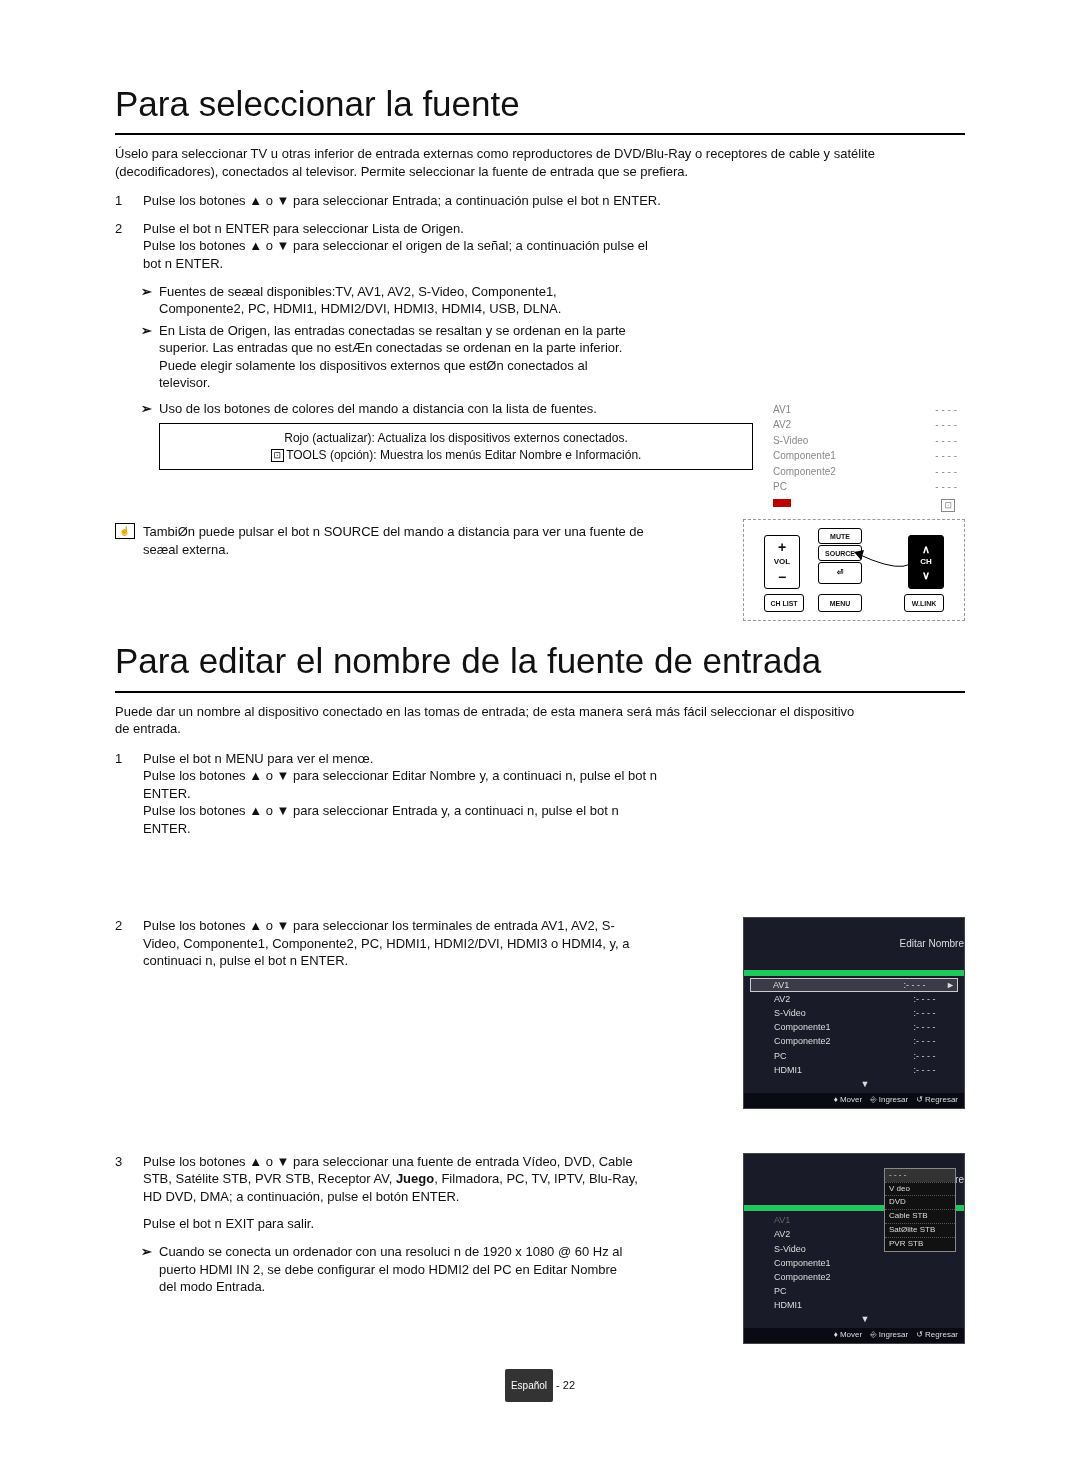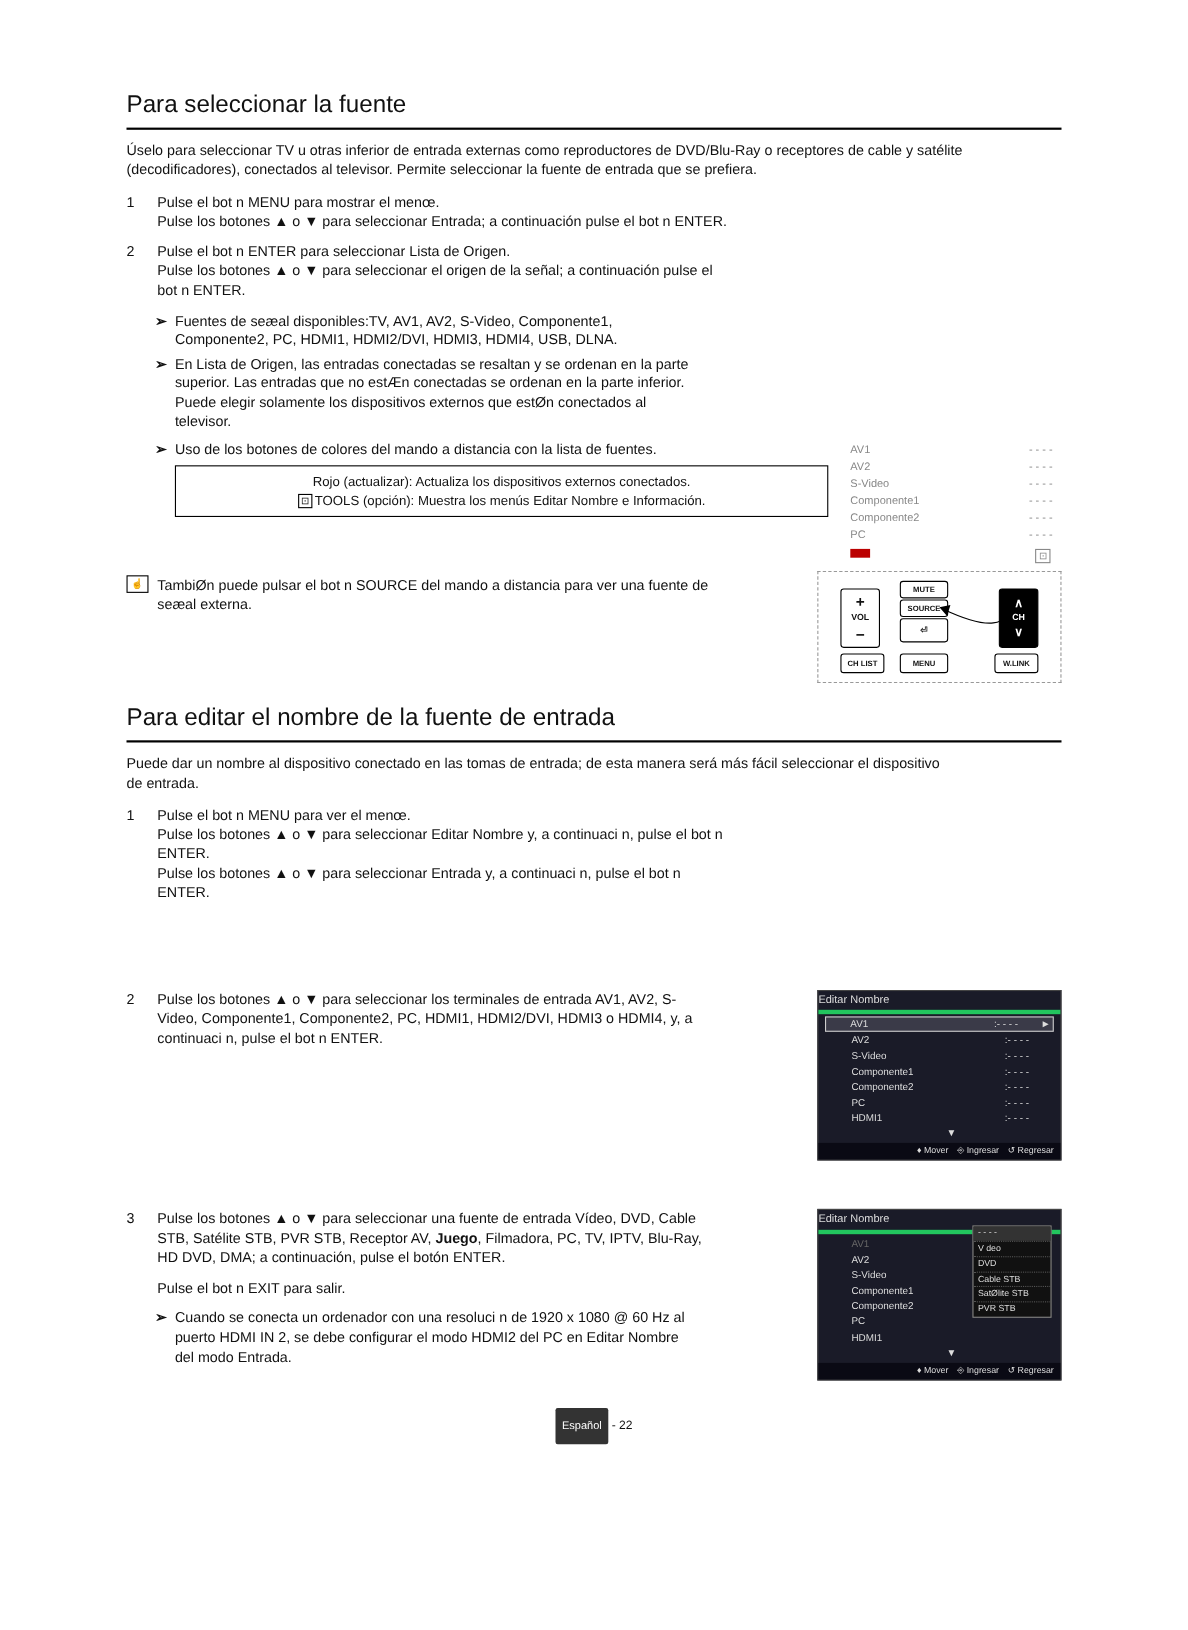--- a/index.html
+++ b/index.html
@@ -7,21 +7,21 @@
     padding: 80px 115px 40px 115px;
     font-family: Arial, Helvetica, sans-serif;
     font-size: 13px;
     color: #111;
     background: #fff;
     width: 1080px;
     box-sizing: border-box;
     line-height: 1.35;
   }
   h1 {
-    font-size: 22px;
+    font-size: 35px;
     font-weight: normal;
     margin: 0 0 4px 0;
     padding-bottom: 2px;
   }
   hr.rule {
     border: none;
     border-top: 2px solid #000;
     margin: 0 0 10px 0;
   }
   .intro {
@@ -80,23 +80,23 @@
   }
   .osd {
     width: 220px;
     background: #1a1b28;
     color: #ddd;
     font-size: 9px;
     border: 1px solid #444;
     margin-bottom: 14px;
   }
   .osd-title {
-    text-align: left;
-    padding: 2px 0;
-    border-bottom: 4px solid #22c55e;
+    text-align: right;
+    padding: 19px 0;
+    border-bottom: 6px solid #22c55e;
     font-size: 10px;
   }
   .osd-body {
     padding: 2px 0;
   }
   .osd-row {
     display: flex;
     padding: 1px 8px 1px 30px;
   }
   .osd-row .label {
@@ -203,21 +203,20 @@
 </head>
 <body>
 
 <h1>Para seleccionar la fuente</h1>
 <hr class="rule">
 <div class="intro">Úselo para seleccionar TV u otras inferior de entrada externas como reproductores de DVD/Blu-Ray o receptores de cable y satélite (decodificadores), conectados al televisor. Permite seleccionar la fuente de entrada que se prefiera.</div>
 
 <div class="step">
   <div class="step-num">1</div>
   <div class="step-body">
-    <div>Pulse el bot n  MENU para mostrar el menœ.</div>
     <div>Pulse los botones ▲ o ▼ para seleccionar Entrada; a continuación pulse el bot n  ENTER.</div>
   </div>
 </div>
 
 <div class="step">
   <div class="step-num">2</div>
   <div class="step-body">
     <div>Pulse el bot n  ENTER para seleccionar Lista de Origen.</div>
     <div style="max-width:520px;">Pulse los botones ▲ o ▼ para seleccionar el origen de la señal; a continuación pulse el bot n  ENTER.</div>
   </div>

